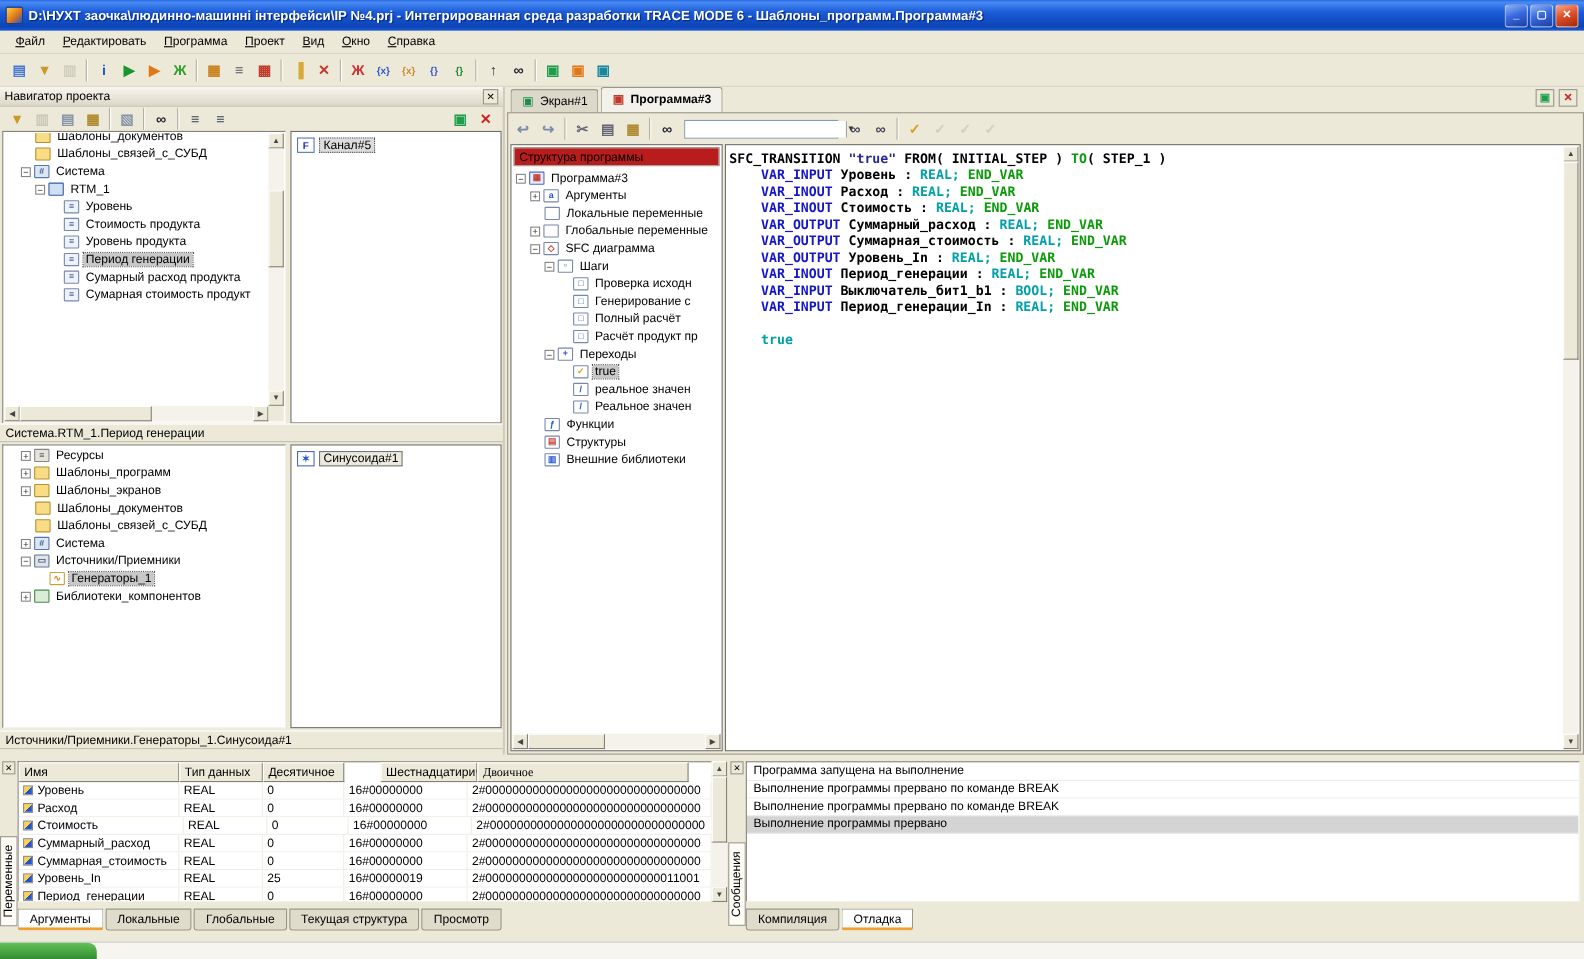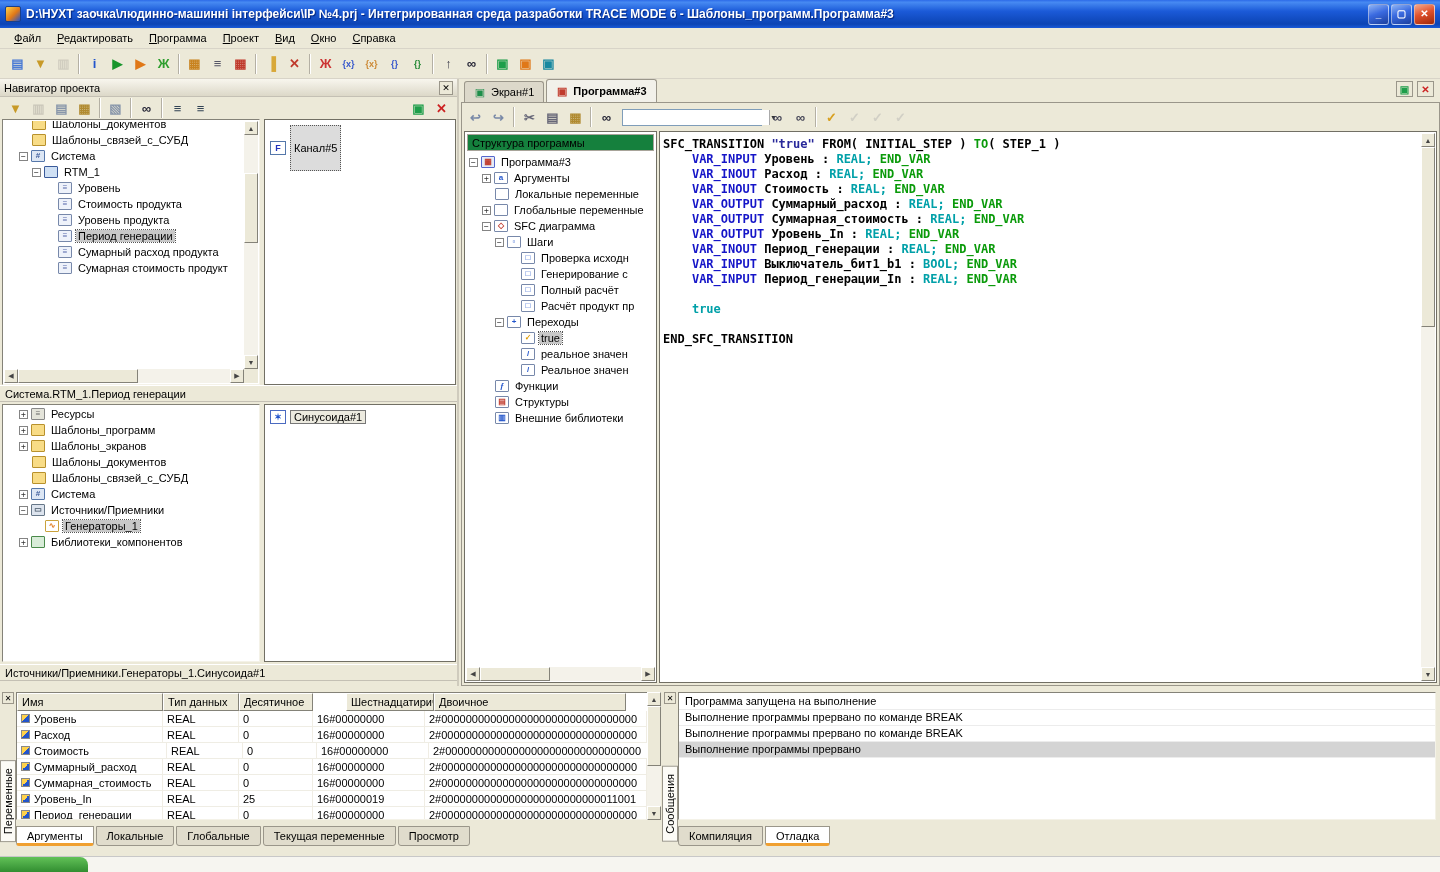--- a/index.html
+++ b/index.html
@@ -59,21 +59,21 @@
   .expsp{width:13px;flex:none;}
   .ti{width:14px;height:12px;border:1px solid #888;border-radius:1px;margin-right:4px;flex:none;
     display:inline-flex;align-items:center;justify-content:center;font-size:8px;font-weight:bold;line-height:1;}
   .tlabel{padding:0 2px;}
   .trow.sel .tlabel{background:#c8c8c8;outline:1px dotted #555;}
 
   .pane{position:absolute;background:#fff;border:1px solid #716f64;padding:5px;}
   .pane-item{display:flex;align-items:center;gap:4px;}
   .chicon{width:16px;height:14px;border:1px solid #5577aa;background:#fff;flex:none;
     display:flex;align-items:center;justify-content:center;font-size:9px;font-weight:bold;color:#2233bb;}
-  .plabel.dotted{border:1px dotted #555;background:#dcdcdc;padding:16px 3px;}
+  .plabel.dotted{border:1px dotted #555;background:#dcdcdc;padding:0 3px;}
   .plabel.boxed{border:1px solid #777;background:#eceadf;padding:0 3px;}
 
   .statusrow{position:absolute;left:0;width:100%;height:17px;border-top:1px solid #fff;
     border-bottom:1px solid #c4c0b4;display:flex;align-items:center;padding-left:5px;background:#ece9d8;}
 
   
   .vsb{position:absolute;width:14px;display:flex;flex-direction:column;}
   .hsb{position:absolute;height:14px;display:flex;flex-direction:row;}
   .sbbtn{flex:none;width:14px;height:14px;font-size:7px;display:flex;align-items:center;justify-content:center;
     background:#ece9d8;border:1px solid;border-color:#fff #848278 #848278 #fff;color:#444;}
@@ -90,21 +90,21 @@
     border:1px solid #9a968a;border-bottom:none;border-radius:3px 3px 0 0;margin-right:2px;}
   .dtab.active{background:#f2f1ea;font-weight:bold;height:23px;}
   .dticon{width:12px;height:11px;display:inline-flex;align-items:center;justify-content:center;font-size:11px;line-height:1;}
   .docbtns{position:absolute;right:6px;top:2px;display:flex;gap:4px;}
   .docbtn{width:17px;height:16px;border:1px solid #9a968a;background:#ece9d8;display:flex;
     align-items:center;justify-content:center;font-size:10px;font-weight:bold;}
   .edwin{position:absolute;left:0;top:23px;width:979px;height:584px;background:#ece9d8;border:1px solid #9a968a;}
   .ed-toolbar{position:absolute;left:2px;top:2px;width:970px;height:24px;}
   .structpanel{position:absolute;left:2px;top:28px;width:193px;height:552px;background:#fff;
     border:1px solid #716f64;}
-  .sphead{position:absolute;left:2px;top:2px;right:2px;height:17px;border:1px solid #a8a49a;background:#15803d;
+  .sphead{position:absolute;left:2px;top:2px;right:2px;height:17px;border:1px solid #a8a49a;background:#b91c1c;
     display:flex;align-items:center;padding-left:4px;}
   .structtree{position:absolute;left:2px;top:22px;right:2px;bottom:16px;overflow:hidden;}
   .codewrap{position:absolute;left:197px;top:28px;right:2px;bottom:2px;background:#fff;border:1px solid #716f64;}
   .code{position:absolute;left:3px;top:5px;right:17px;bottom:2px;overflow:hidden;
     font-family:"DejaVu Sans Mono","Liberation Mono",monospace;font-size:12px;font-weight:bold;line-height:15px;}
   .cl{white-space:pre;height:15px;}
   .c-p{color:#000;} .c-b{color:#1515c8;} .c-g{color:#0a9a0a;} .c-t{color:#00a0a8;} .c-s{color:#28289a;}
 
   
   .blp{position:absolute;left:0;top:690px;width:660px;height:158px;background:#ece9d8;}
@@ -590,21 +590,20 @@
           <div class="cl"><span class="c-p">    </span><span class="c-b">VAR_INOUT</span><span class="c-p"> Стоимость : </span><span class="c-t">REAL;</span><span class="c-p"> </span><span class="c-g">END_VAR</span></div>
           <div class="cl"><span class="c-p">    </span><span class="c-b">VAR_OUTPUT</span><span class="c-p"> Суммарный_расход : </span><span class="c-t">REAL;</span><span class="c-p"> </span><span class="c-g">END_VAR</span></div>
           <div class="cl"><span class="c-p">    </span><span class="c-b">VAR_OUTPUT</span><span class="c-p"> Суммарная_стоимость : </span><span class="c-t">REAL;</span><span class="c-p"> </span><span class="c-g">END_VAR</span></div>
           <div class="cl"><span class="c-p">    </span><span class="c-b">VAR_OUTPUT</span><span class="c-p"> Уровень_In : </span><span class="c-t">REAL;</span><span class="c-p"> </span><span class="c-g">END_VAR</span></div>
           <div class="cl"><span class="c-p">    </span><span class="c-b">VAR_INOUT</span><span class="c-p"> Период_генерации : </span><span class="c-t">REAL;</span><span class="c-p"> </span><span class="c-g">END_VAR</span></div>
           <div class="cl"><span class="c-p">    </span><span class="c-b">VAR_INPUT</span><span class="c-p"> Выключатель_бит1_b1 : </span><span class="c-t">BOOL;</span><span class="c-p"> </span><span class="c-g">END_VAR</span></div>
           <div class="cl"><span class="c-p">    </span><span class="c-b">VAR_INPUT</span><span class="c-p"> Период_генерации_In : </span><span class="c-t">REAL;</span><span class="c-p"> </span><span class="c-g">END_VAR</span></div>
           <div class="cl">&nbsp;</div>
           <div class="cl"><span class="c-p">    </span><span class="c-t">true</span></div>
           <div class="cl">&nbsp;</div>
-          <div class="cl"><span class="c-p">END_SFC_TRANSITION</span></div>
         </div>
       <div class="vsb" style="right:1px;top:1px;bottom:1px;">
         <div class="sbbtn">▲</div>
         <div class="sbtrack">
             <div class="sbthumb" style="top:0;height:180px;"></div>
           </div>
         <div class="sbbtn">▼</div>
       </div>
     </div>
   </div>
@@ -614,21 +613,21 @@
   <div class="vstrip">
     <span class="vclose">✕</span>
     <span class="vtab">Переменные</span>
   </div>
   <div class="tablewrap sunken">
     <div class="thead" id="varhead">
         <span class="th" style="width: 146px;">Имя</span>
         <span class="th" style="width: 76px;">Тип данных</span>
         <span class="th" style="width: 74px;">Десятичное</span>
         <span class="th" style="width: 88px; margin-left: 33px;">Шестнадцатиричное</span>
-        <span class="th" style="width: 192px;">Двоичное</span>
+        <span class="th" style="width: 192px; font-family: Liberation Serif, serif;">Двоичное</span>
       </div>
     <div id="varbody">
         <div class="tr">
           <span class="td" style="width: 146px;"><span class="vicon"></span>Уровень</span>
           <span class="td" style="width: 76px;">REAL</span>
           <span class="td" style="width: 74px;">0</span>
           <span class="td" style="width: 112px;">16#00000000</span>
           <span class="td" style="width: 222px;">2#00000000000000000000000000000000</span>
         </div>
         <div class="tr">
@@ -679,21 +678,21 @@
     <div class="sbbtn">▲</div>
     <div class="sbtrack">
         <div class="sbthumb" style="top:0;height:60px;"></div>
       </div>
     <div class="sbbtn">▼</div>
   </div>
   <div class="tabsrow" id="vartabs">
       <span class="btab active">Аргументы</span>
       <span class="btab">Локальные</span>
       <span class="btab">Глобальные</span>
-      <span class="btab">Текущая переменные</span>
+      <span class="btab">Текущая структура</span>
       <span class="btab">Просмотр</span>
     </div>
 </div>
 
 <div class="brp">
   <div class="vstrip">
     <span class="vclose">✕</span>
     <span class="vtab">Сообщения</span>
   </div>
   <div class="msglist sunken" id="msglist">

